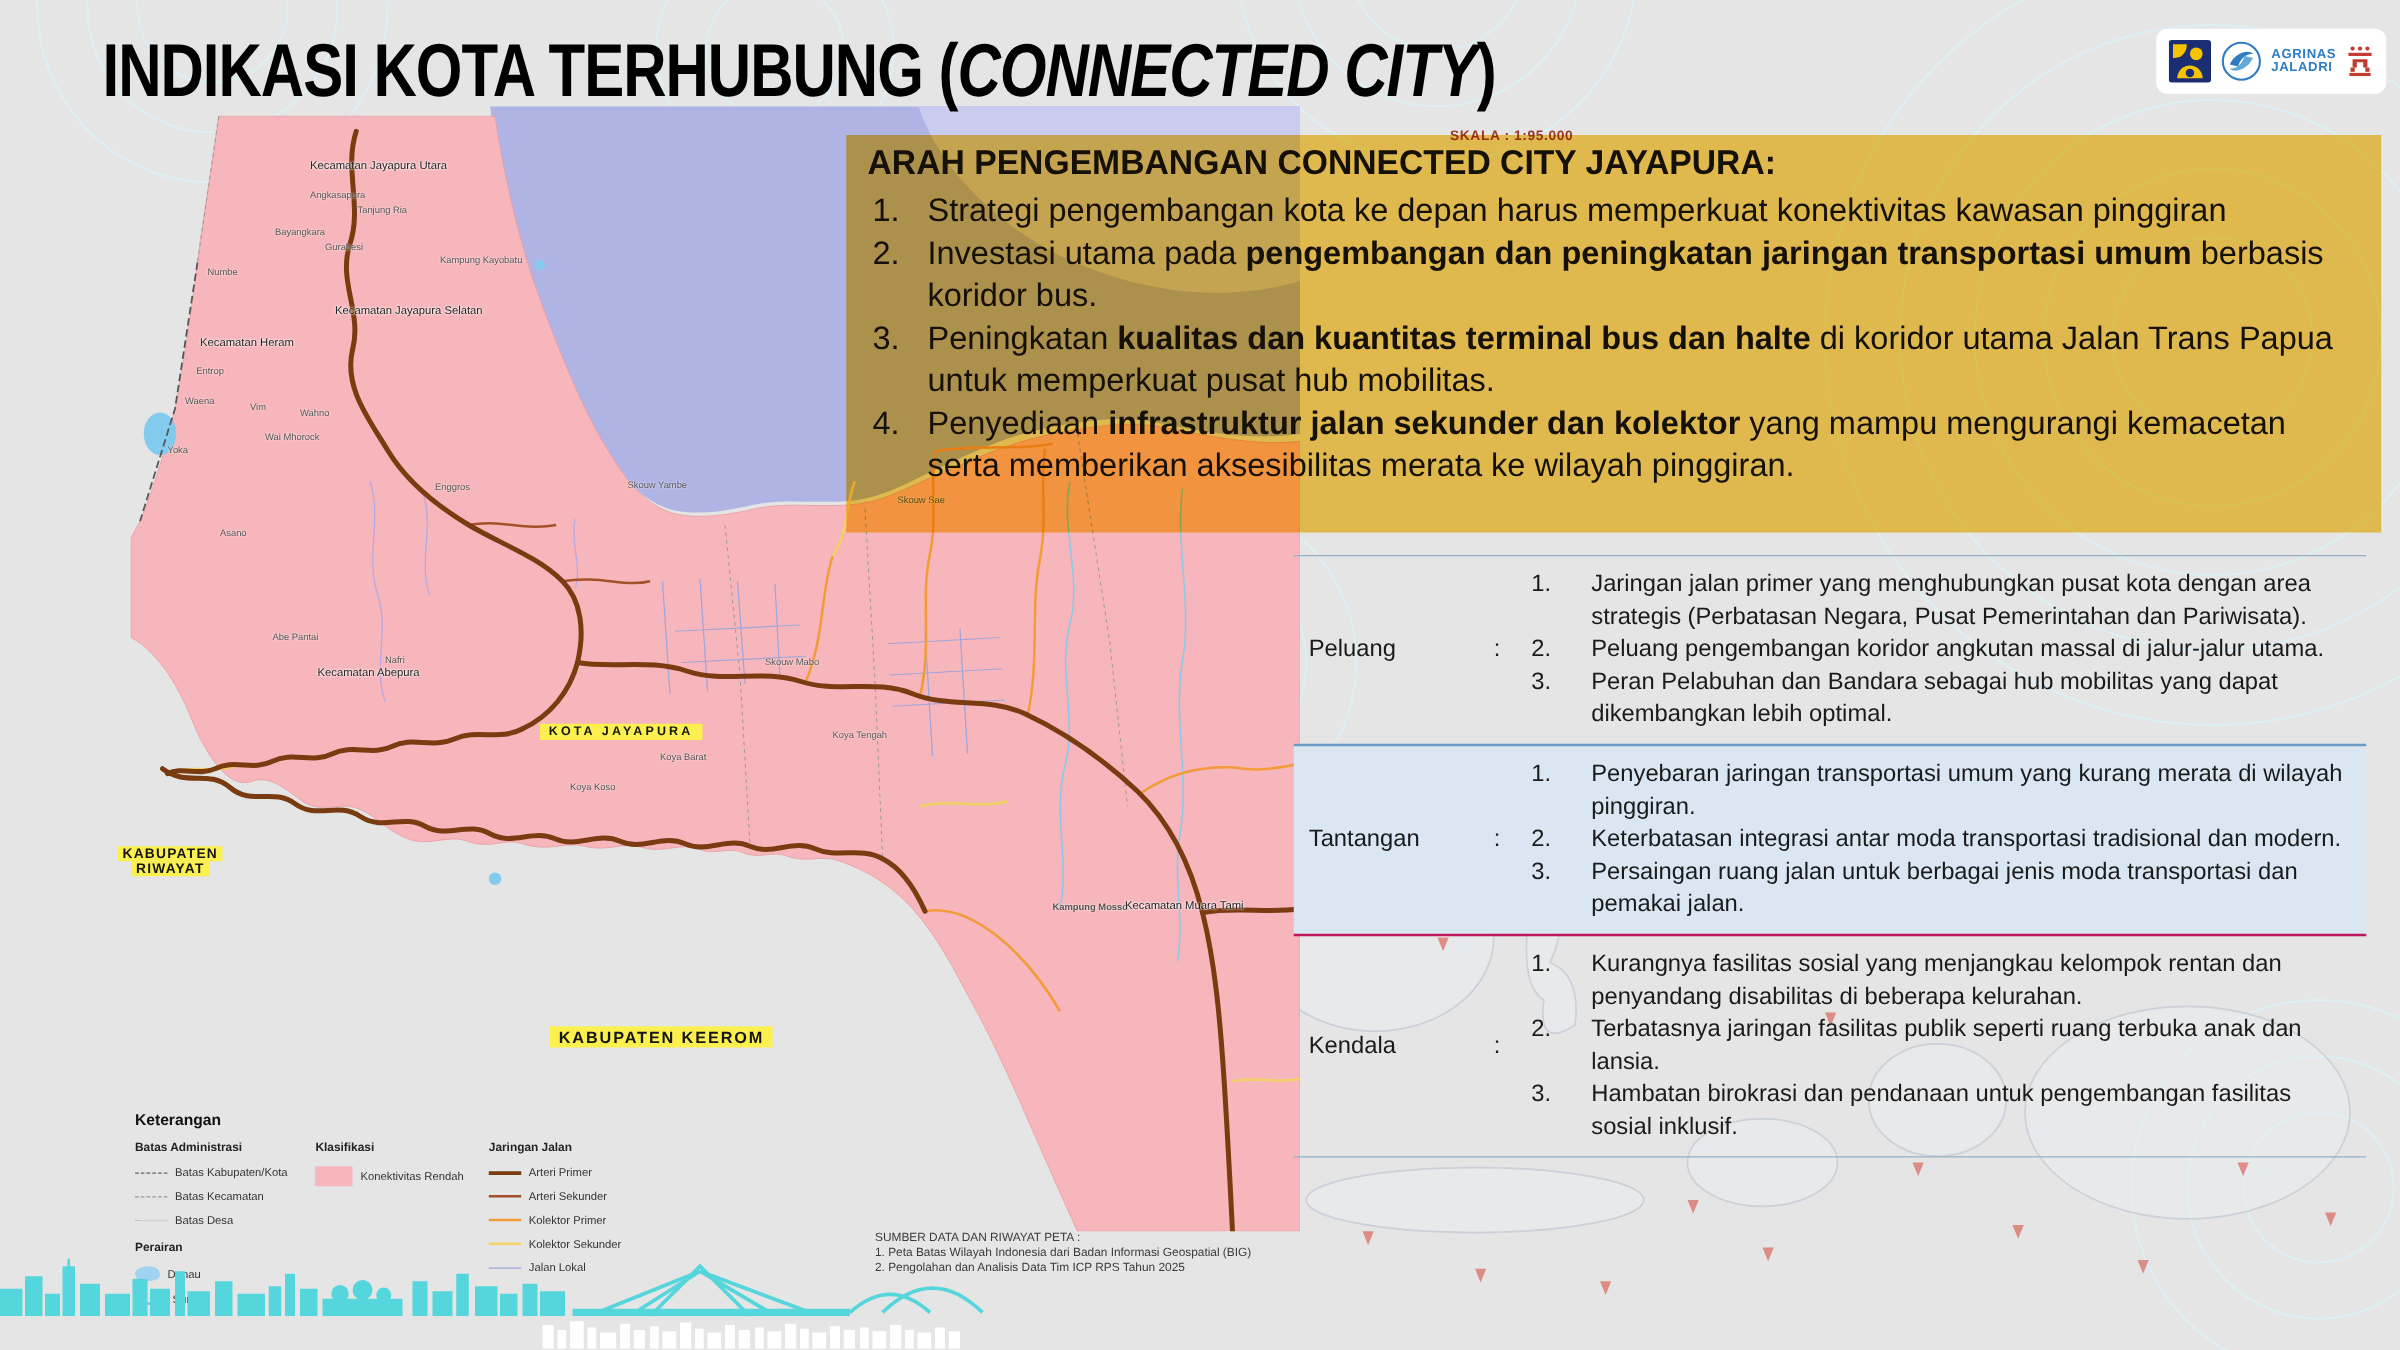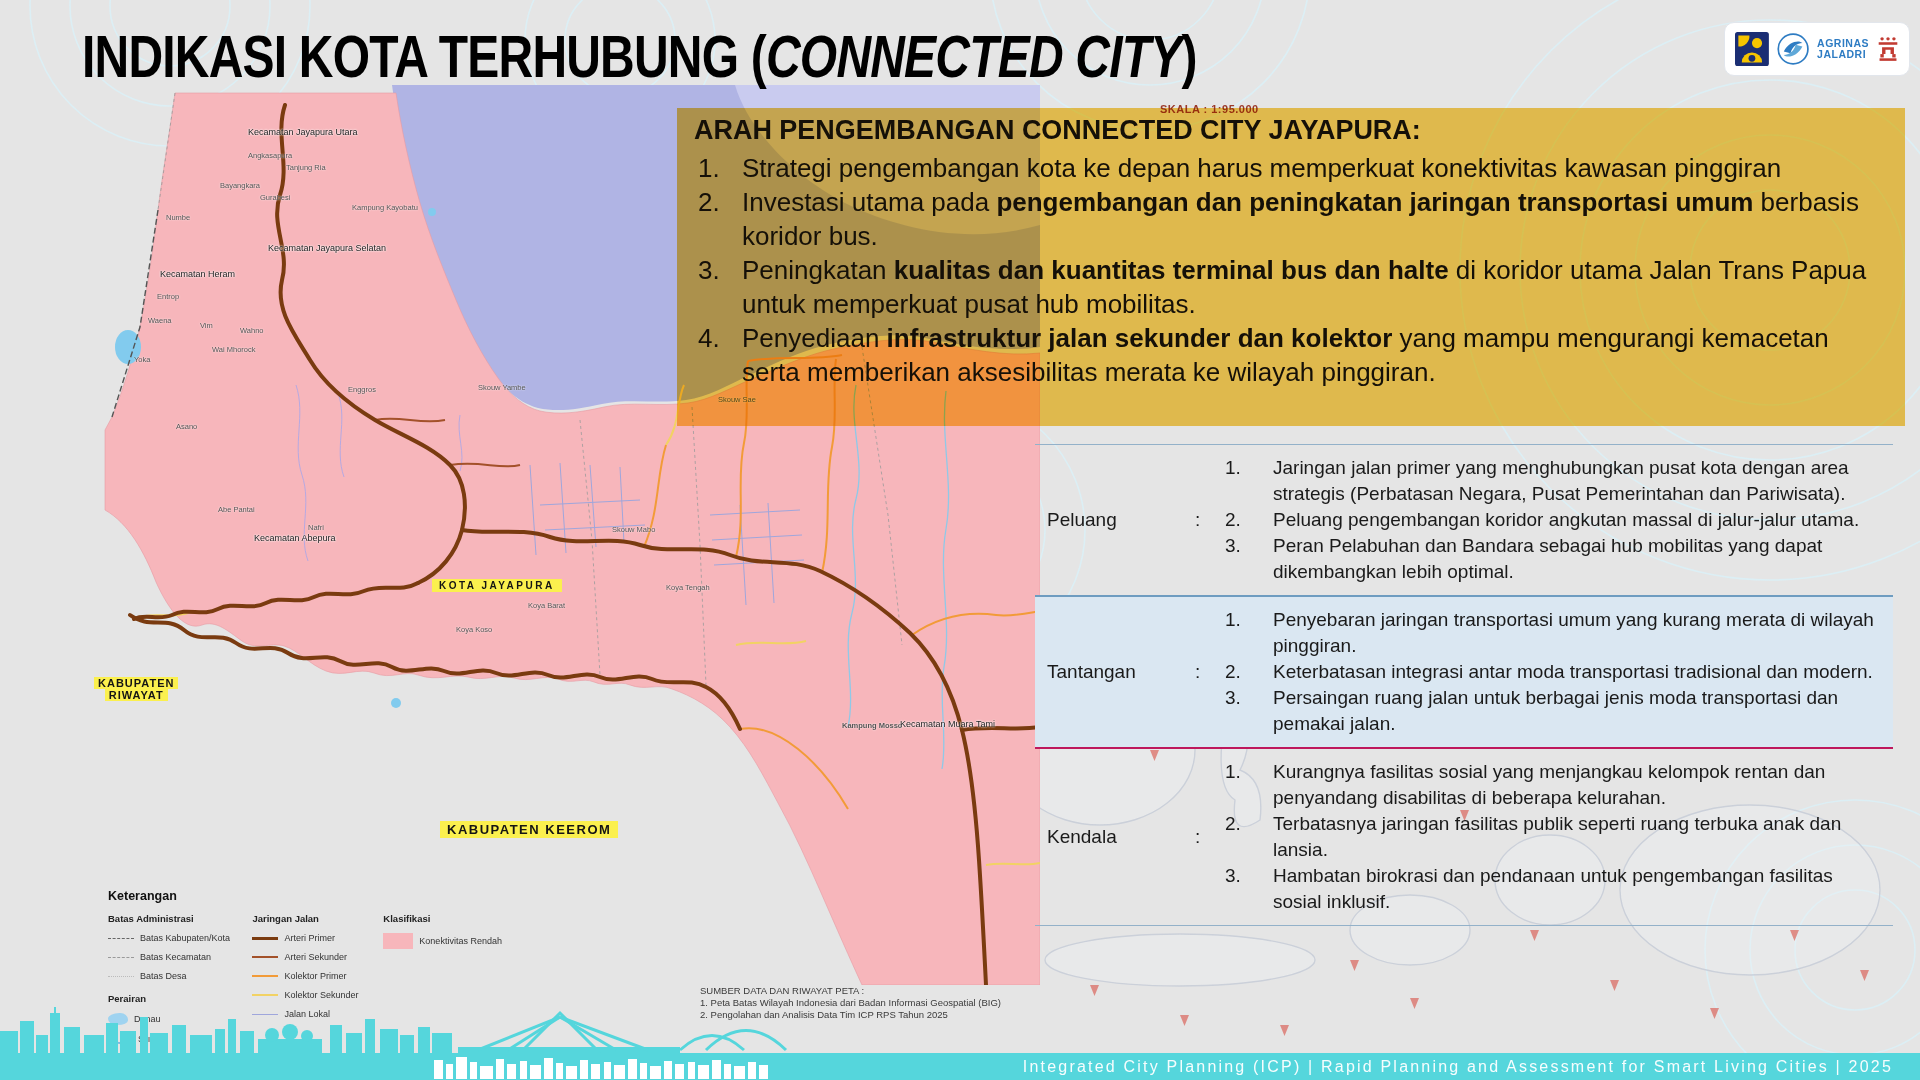--- a/index.html
+++ b/index.html
@@ -274,21 +274,21 @@
         <span class="mlabel vil" style="left: 48px; top: 231px;">Waena</span>
         <span class="mlabel vil" style="left: 100px; top: 236px;">Vim</span>
         <span class="mlabel vil" style="left: 140px; top: 241px;">Wahno</span>
         <span class="mlabel vil" style="left: 112px; top: 260px;">Wai Mhorock</span>
         <span class="mlabel vil" style="left: 34px; top: 270px;">Yoka</span>
         <span class="mlabel vil" style="left: 248px; top: 300px;">Enggros</span>
         <span class="mlabel vil" style="left: 76px; top: 337px;">Asano</span>
         <span class="mlabel vil" style="left: 118px; top: 420px;">Abe Pantai</span>
         <span class="mlabel kec" style="left: 110px; top: 448px; padding-left: 44px;">Kecamatan Abepura</span>
         <span class="mlabel vil" style="left: 208px; top: 438px;">Nafri</span>
-        <span class="mlabel vil" style="left: 378px; top: 298px;">Skouw Yambe</span>
+        <span class="mlabel vil" style="left: 402px; top: 298px;">Skouw Yambe</span>
         <span class="mlabel vil" style="left: 618px; top: 310px;">Skouw Sae</span>
         <span class="mlabel vil" style="left: 512px; top: 440px;">Skouw Mabo</span>
         <span class="mlabel vil" style="left: 566px; top: 498px;">Koya Tengah</span>
         <span class="mlabel vil" style="left: 428px; top: 516px;">Koya Barat</span>
         <span class="mlabel vil" style="left: 356px; top: 540px;">Koya Koso</span>
         <span class="mlabel vil" style="left: 742px; top: 636px; font-weight: bold;">Kampung Mosso</span>
         <span class="mlabel kec" style="left: 800px; top: 634px;">Kecamatan Muara Tami</span>
       </div>
     <div class="big-label lbl-kota">KOTA JAYAPURA</div>
     <div class="big-label lbl-kab">
@@ -320,20 +320,27 @@
         <div class="lg-group-title" style="margin-top:12px">Perairan</div>
         <div class="lg-item">
             <span class="sw sw-danau"></span>
             <span>Danau</span>
           </div>
         <div class="lg-item">
             <span class="sw sw-sungai"></span>
             <span>Sungai</span>
           </div>
       </div>
+      <div class="lg-col" style="width:130px">
+        <div class="lg-group-title">Klasifikasi</div>
+        <div class="lg-item">
+            <span class="sw sw-pink"></span>
+            <span>Konektivitas Rendah</span>
+          </div>
+      </div>
       <div class="lg-col" style="width:122px">
         <div class="lg-group-title">Jaringan Jalan</div>
         <div class="lg-item">
             <span class="sw sw-rap"></span>
             <span>Arteri Primer</span>
           </div>
         <div class="lg-item">
             <span class="sw sw-ras"></span>
             <span>Arteri Sekunder</span>
           </div>
@@ -341,27 +348,20 @@
             <span class="sw sw-rkp"></span>
             <span>Kolektor Primer</span>
           </div>
         <div class="lg-item">
             <span class="sw sw-rks"></span>
             <span>Kolektor Sekunder</span>
           </div>
         <div class="lg-item">
             <span class="sw sw-rlk"></span>
             <span>Jalan Lokal</span>
-          </div>
-      </div>
-      <div class="lg-col" style="width:130px">
-        <div class="lg-group-title">Klasifikasi</div>
-        <div class="lg-item">
-            <span class="sw sw-pink"></span>
-            <span>Konektivitas Rendah</span>
           </div>
       </div>
     </div>
   </div>
 
   <div class="source">
     <div>SUMBER DATA DAN RIWAYAT PETA :</div>
     <div>1. Peta Batas Wilayah Indonesia dari Badan Informasi Geospatial (BIG)</div>
     <div>2. Pengolahan dan Analisis Data Tim ICP RPS Tahun 2025</div>
   </div>
@@ -478,23 +478,20 @@
     <g class="ln" stroke-width="3">
       <path d="M520,48 L560,8 L600,48"></path>
       <path d="M560,12 L478,45"></path>
         <path d="M560,12 L508,45"></path>
         <path d="M560,12 L616,45"></path>
         <path d="M560,12 L648,45"></path>
       <path d="M680,45 Q712,16 744,45"></path>
         <path d="M706,45 Q746,6 786,45"></path>
     </g>
   </svg>
-  <div class="footer-bar">
-    <div class="footer-text">Integrated City Planning (ICP) | Rapid Planning and Assessment for Smart Living Cities | 2025</div>
-  </div>
   <svg class="bar-buildings" width="340" height="25" viewBox="0 0 340 25">
     <g fill="#ffffff">
       <rect x="2" y="6" width="9" height="19"></rect>
         <rect x="14" y="10" width="7" height="15"></rect>
       <rect x="24" y="3" width="11" height="22"></rect>
         <rect x="38" y="8" width="7" height="17"></rect>
       <rect x="48" y="12" width="13" height="13"></rect>
         <rect x="64" y="5" width="8" height="20"></rect>
       <rect x="75" y="10" width="9" height="15"></rect>
         <rect x="88" y="7" width="7" height="18"></rect>

